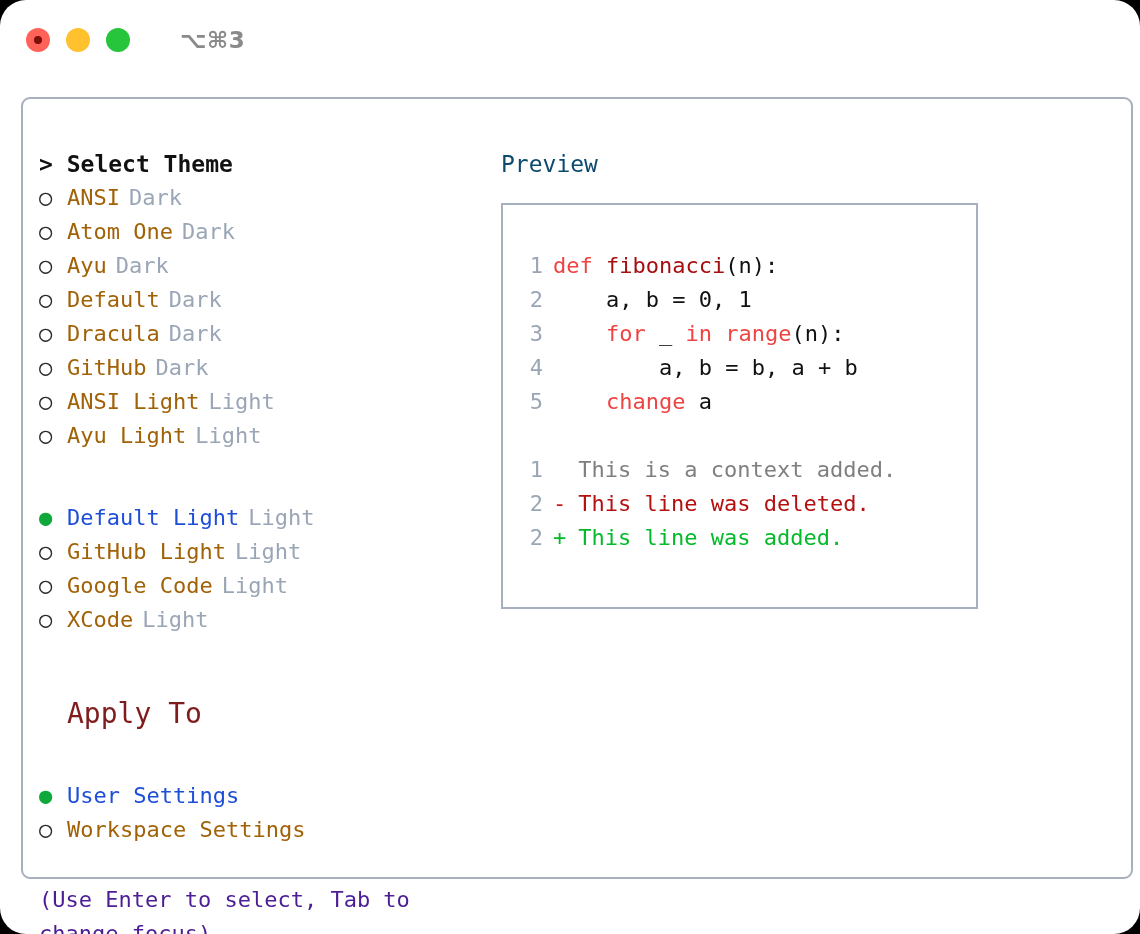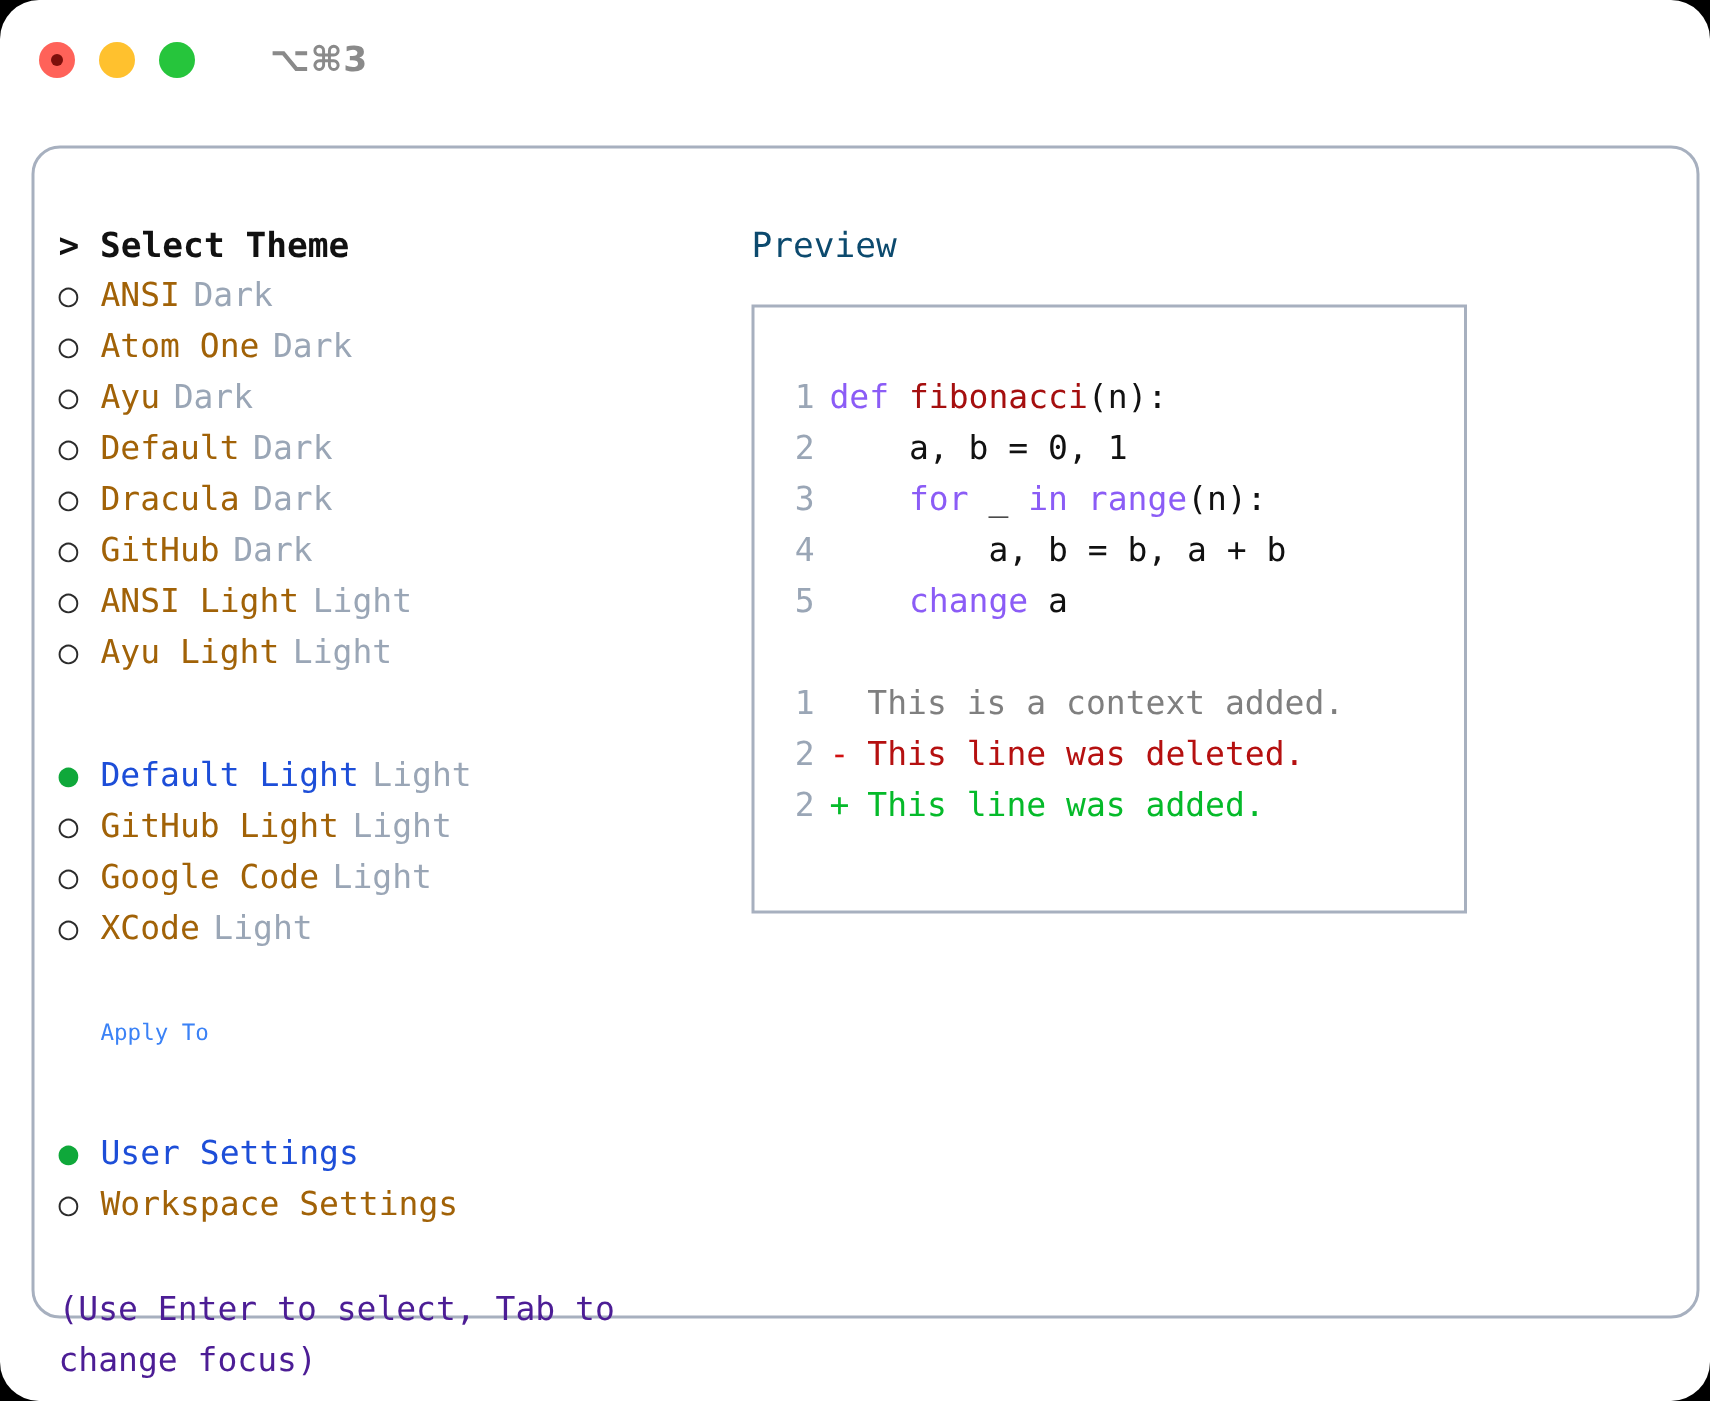--- a/index.html
+++ b/index.html
@@ -67,21 +67,21 @@
   }
 
   
   .panel {
     position: absolute;
     left: 21px;
     top: 97px;
     width: 1112px;
     height: 782px;
     border: 2px solid #a7b0bf;
-    border-radius: 19px;
+    border-radius: 9px;
     box-sizing: border-box;
     background: #ffffff;
   }
 
   .columns {
     position: absolute;
     left: 0; top: 0;
     width: 100%; height: 100%;
   }
 
@@ -115,25 +115,26 @@
   }
   .bullet.sel { color: #0fa83a; }
   .opt-label { color: #a16207; }
   .opt-row.selected .opt-label { color: #1d4ed8; margin-top: 48px; }
   .opt-tag {
     color: #9aa6b6;
     margin-left: 9px;
   }
 
   .apply-header {
-    font-size: 15px;
-    color: #3b82f6;
+    font-size: 28px;
+    color: #7f1d1d;
     line-height: 34px;
     padding-left: 28px;
     white-space: pre;
+    margin-top: 26px;
   }
 
   .hint {
     margin-top: 36px;
     color: #4c1d95;
     font-size: 22px;
     line-height: 34px;
     width: 400px;
   }
 
@@ -169,21 +170,21 @@
     white-space: pre;
   }
   .ln {
     display: inline-block;
     width: 26px;
     text-align: right;
     color: #9aa6b6;
     flex: none;
     margin-right: 10px;
   }
-  .tok-kw   { color: #8b5cf6; text-align: right; }
+  .tok-kw   { color: #ef4444; text-align: right; }
   .tok-fn   { color: #a50f0f; }
   .tok-plain{ color: #111111; }
   .tok-ctx  { color: #7f7f7f; }
   .tok-del  { color: #b51010; }
   .tok-add  { color: #05ba2a; }
   .mark {
     display: inline-block;
     width: 12px;
     flex: none;
   }

